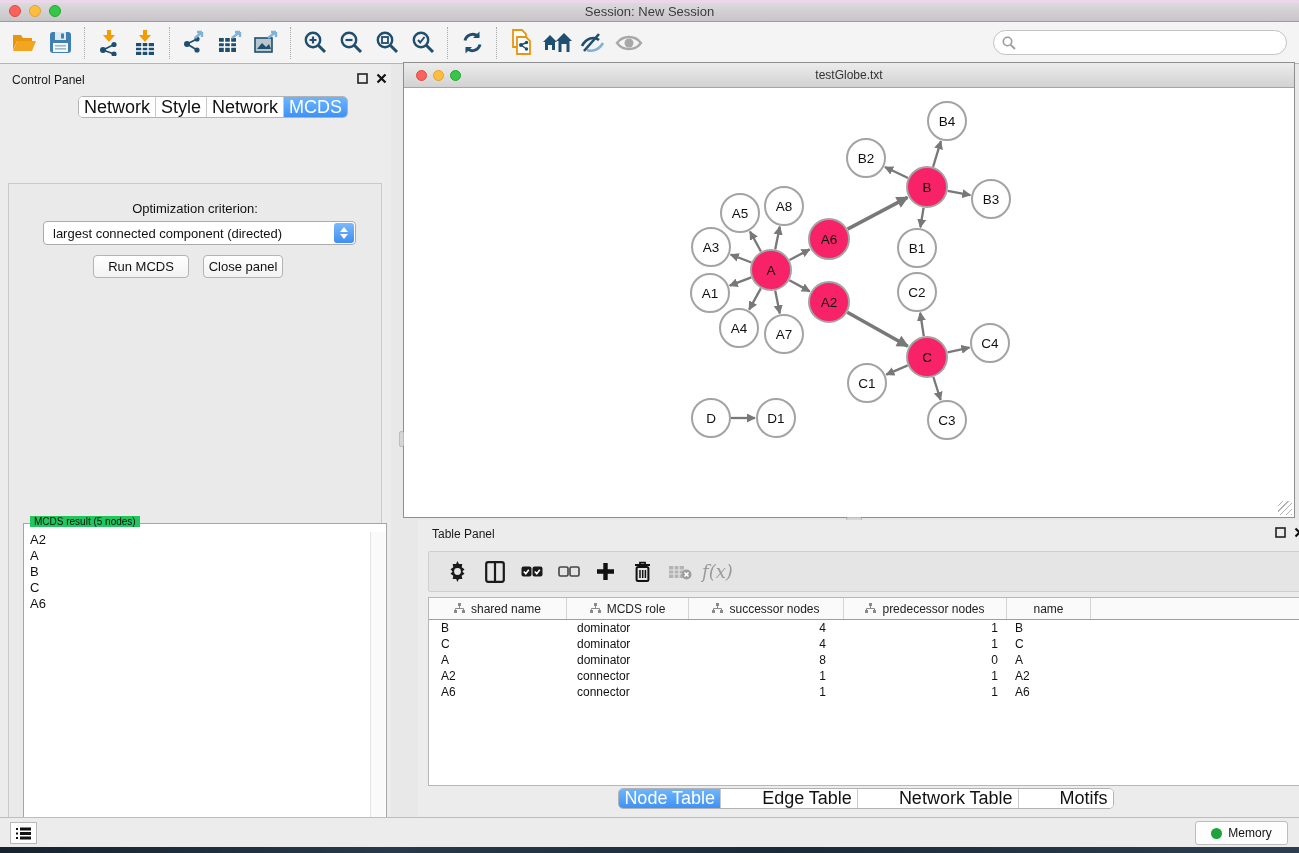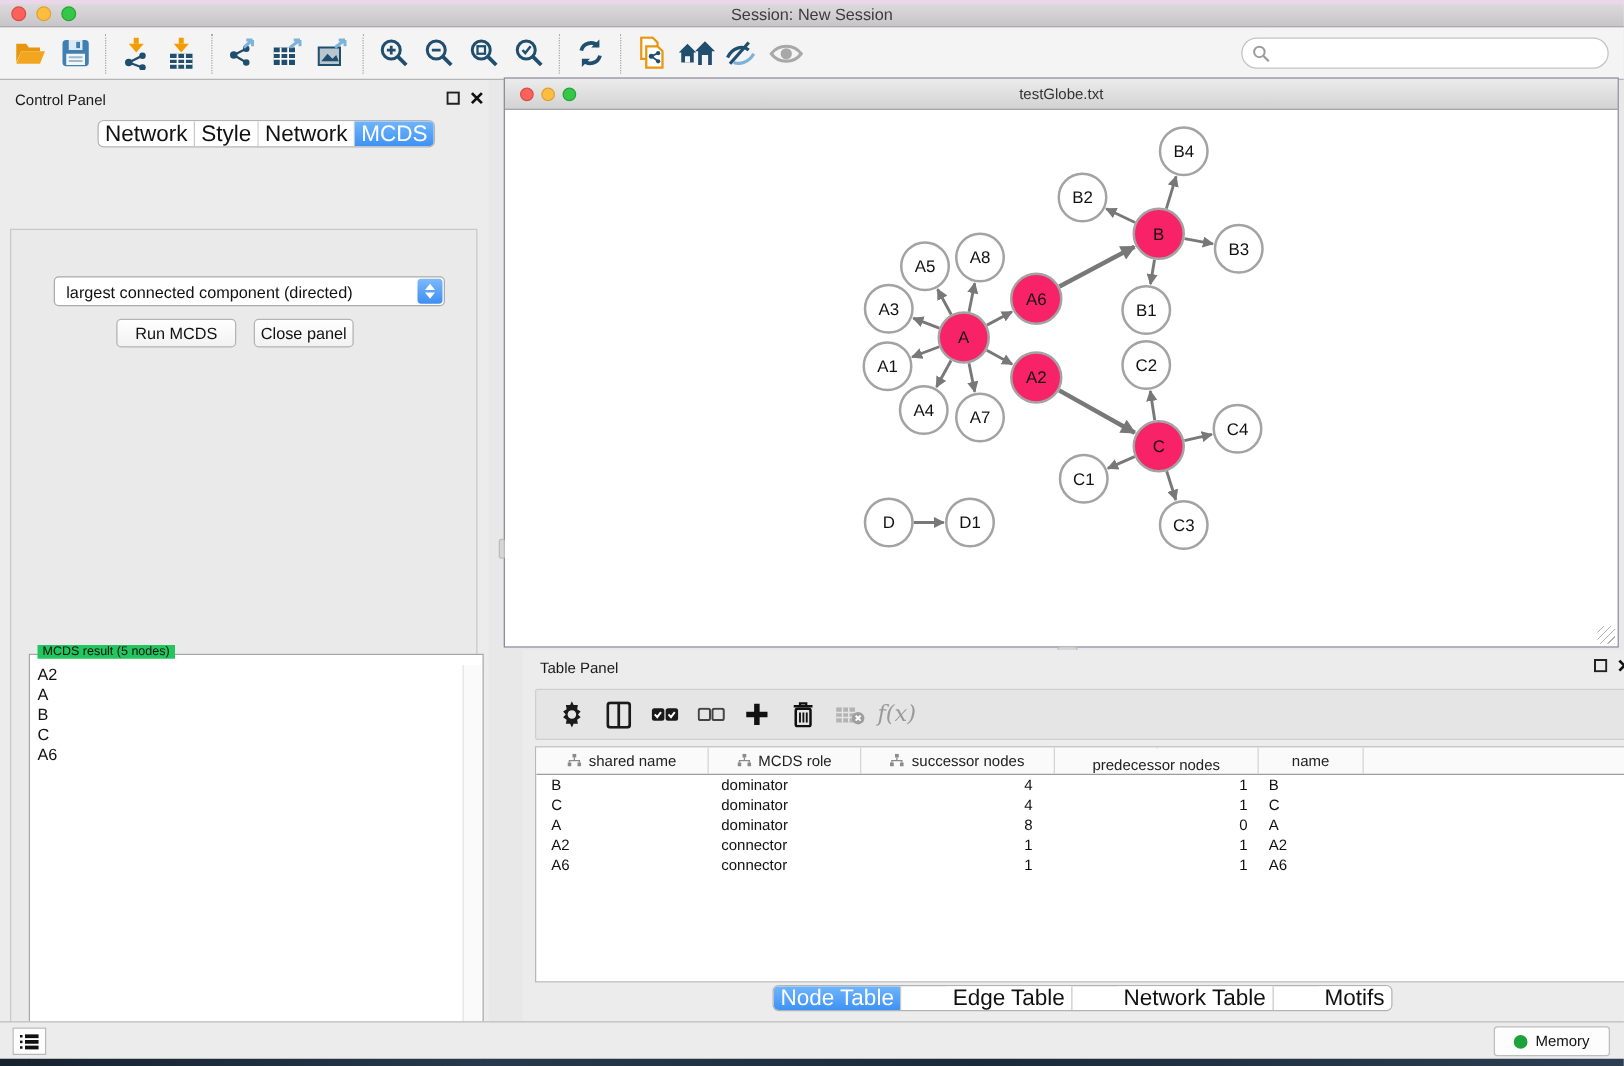--- a/index.html
+++ b/index.html
@@ -258,20 +258,21 @@
   </div>
 
   <div class="seg abs" style="left:78px; top:32px;">
     <div class="tab">Network</div>
     <div class="tab">Style</div>
     <div class="tab">Network</div>
     <div class="tab active">MCDS</div>
   </div>
 
   <div id="cp-content" class="abs">
+    <div id="opt-label" class="abs">Optimization criterion:</div>
     <div id="criterion-select" class="abs">
       <span>largest connected component (directed)</span>
       <span id="criterion-stepper">
         <span class="chev up"></span>
           <span class="chev dn"></span>
       </span>
     </div>
     <div class="cp-btn" style="left:84px; width:96px;">Run MCDS</div>
     <div class="cp-btn" style="left:194px; width:80px;">Close panel</div>
 
@@ -501,21 +502,21 @@
         </div>
         <div class="nt-hcell" style="width: 155px;">
           <svg width="11" height="11" viewBox="0 0 11 11">
             <rect x="4" y="0" width="3" height="3" fill="#8a8a8a"></rect>
             <rect x="0" y="7" width="3" height="3" fill="#8a8a8a"></rect>
             <rect x="8" y="7" width="3" height="3" fill="#8a8a8a"></rect>
             <path d="M5.5 3v2.5M1.5 7V5.5h8V7" stroke="#8a8a8a" fill="none"></path>
           </svg>
           <span>successor nodes</span>
         </div>
-        <div class="nt-hcell" style="width: 163px; flex-direction: column;">
+        <div class="nt-hcell" style="width: 163px;">
           <svg width="11" height="11" viewBox="0 0 11 11">
             <rect x="4" y="0" width="3" height="3" fill="#8a8a8a"></rect>
             <rect x="0" y="7" width="3" height="3" fill="#8a8a8a"></rect>
             <rect x="8" y="7" width="3" height="3" fill="#8a8a8a"></rect>
             <path d="M5.5 3v2.5M1.5 7V5.5h8V7" stroke="#8a8a8a" fill="none"></path>
           </svg>
           <span>predecessor nodes</span>
         </div>
         <div class="nt-hcell" style="width: 84px; align-items: center;">
           <span>name</span>

